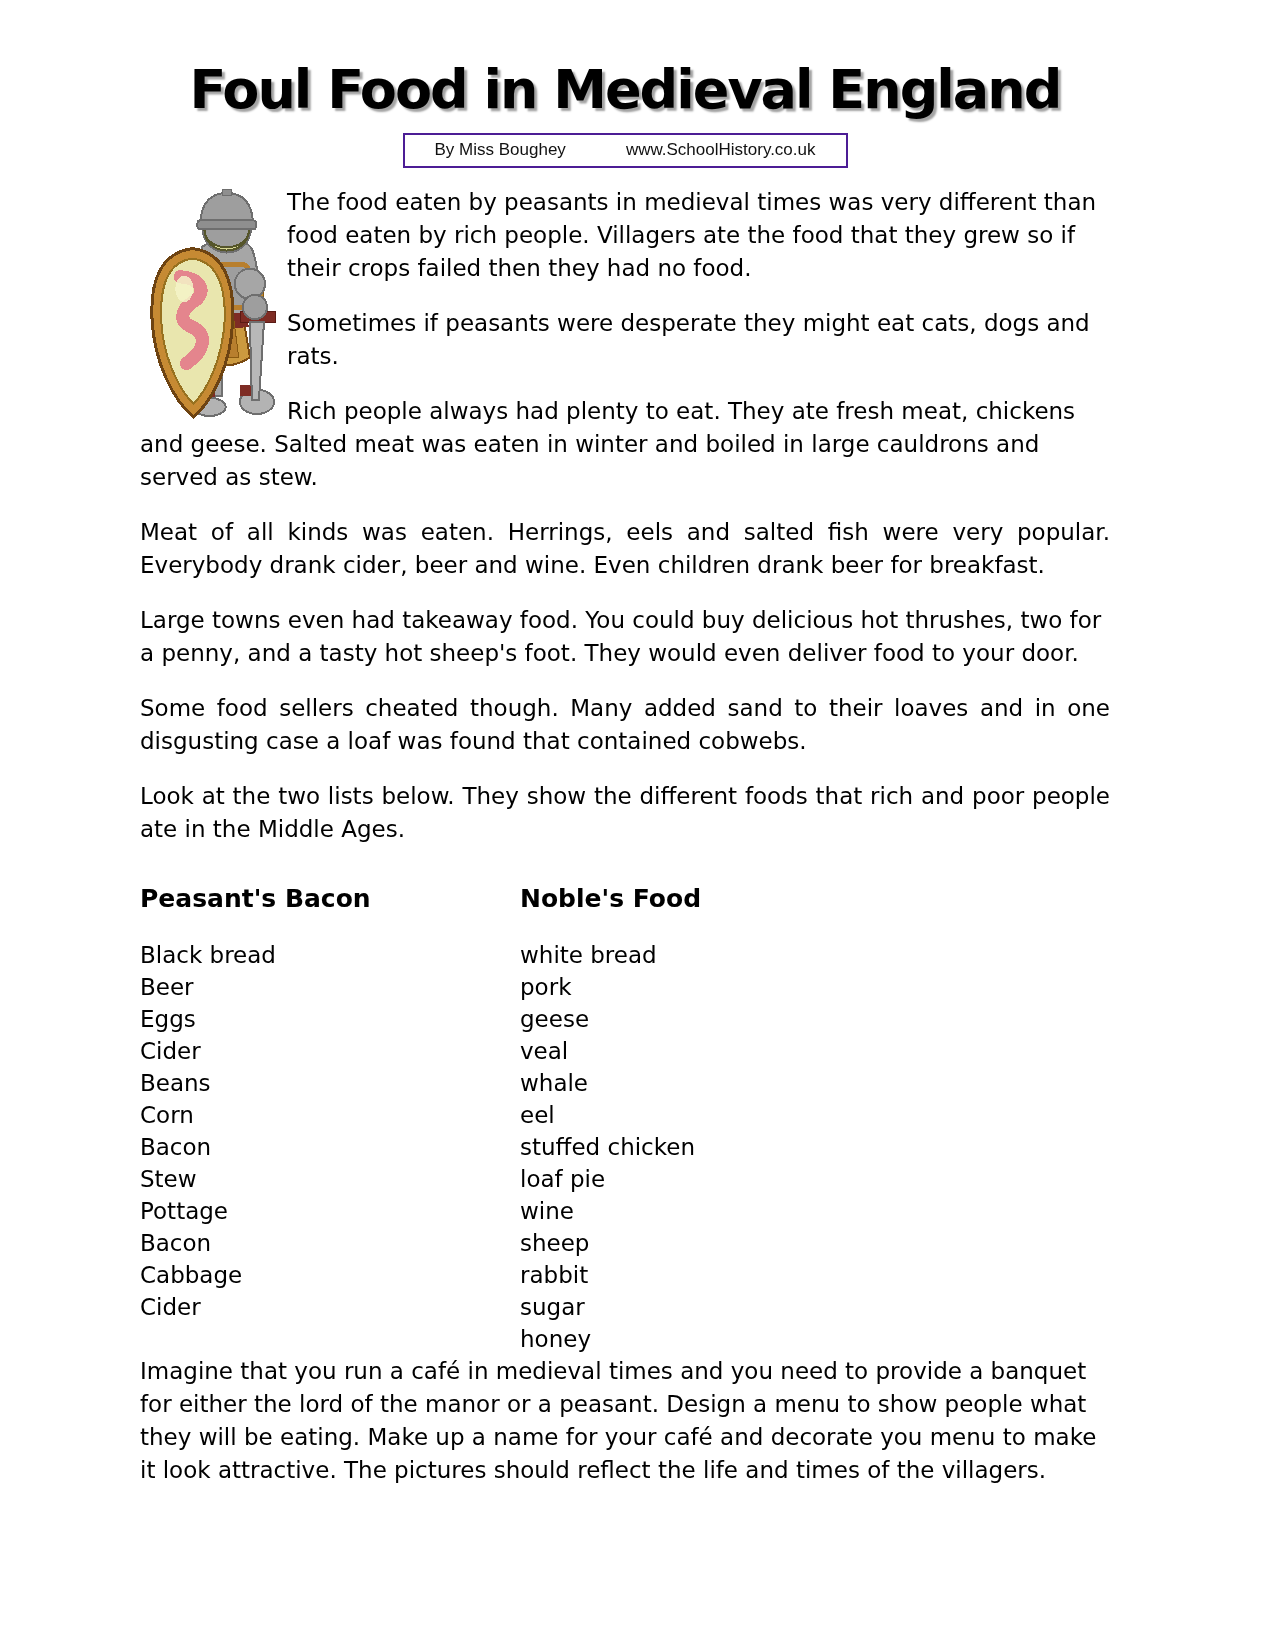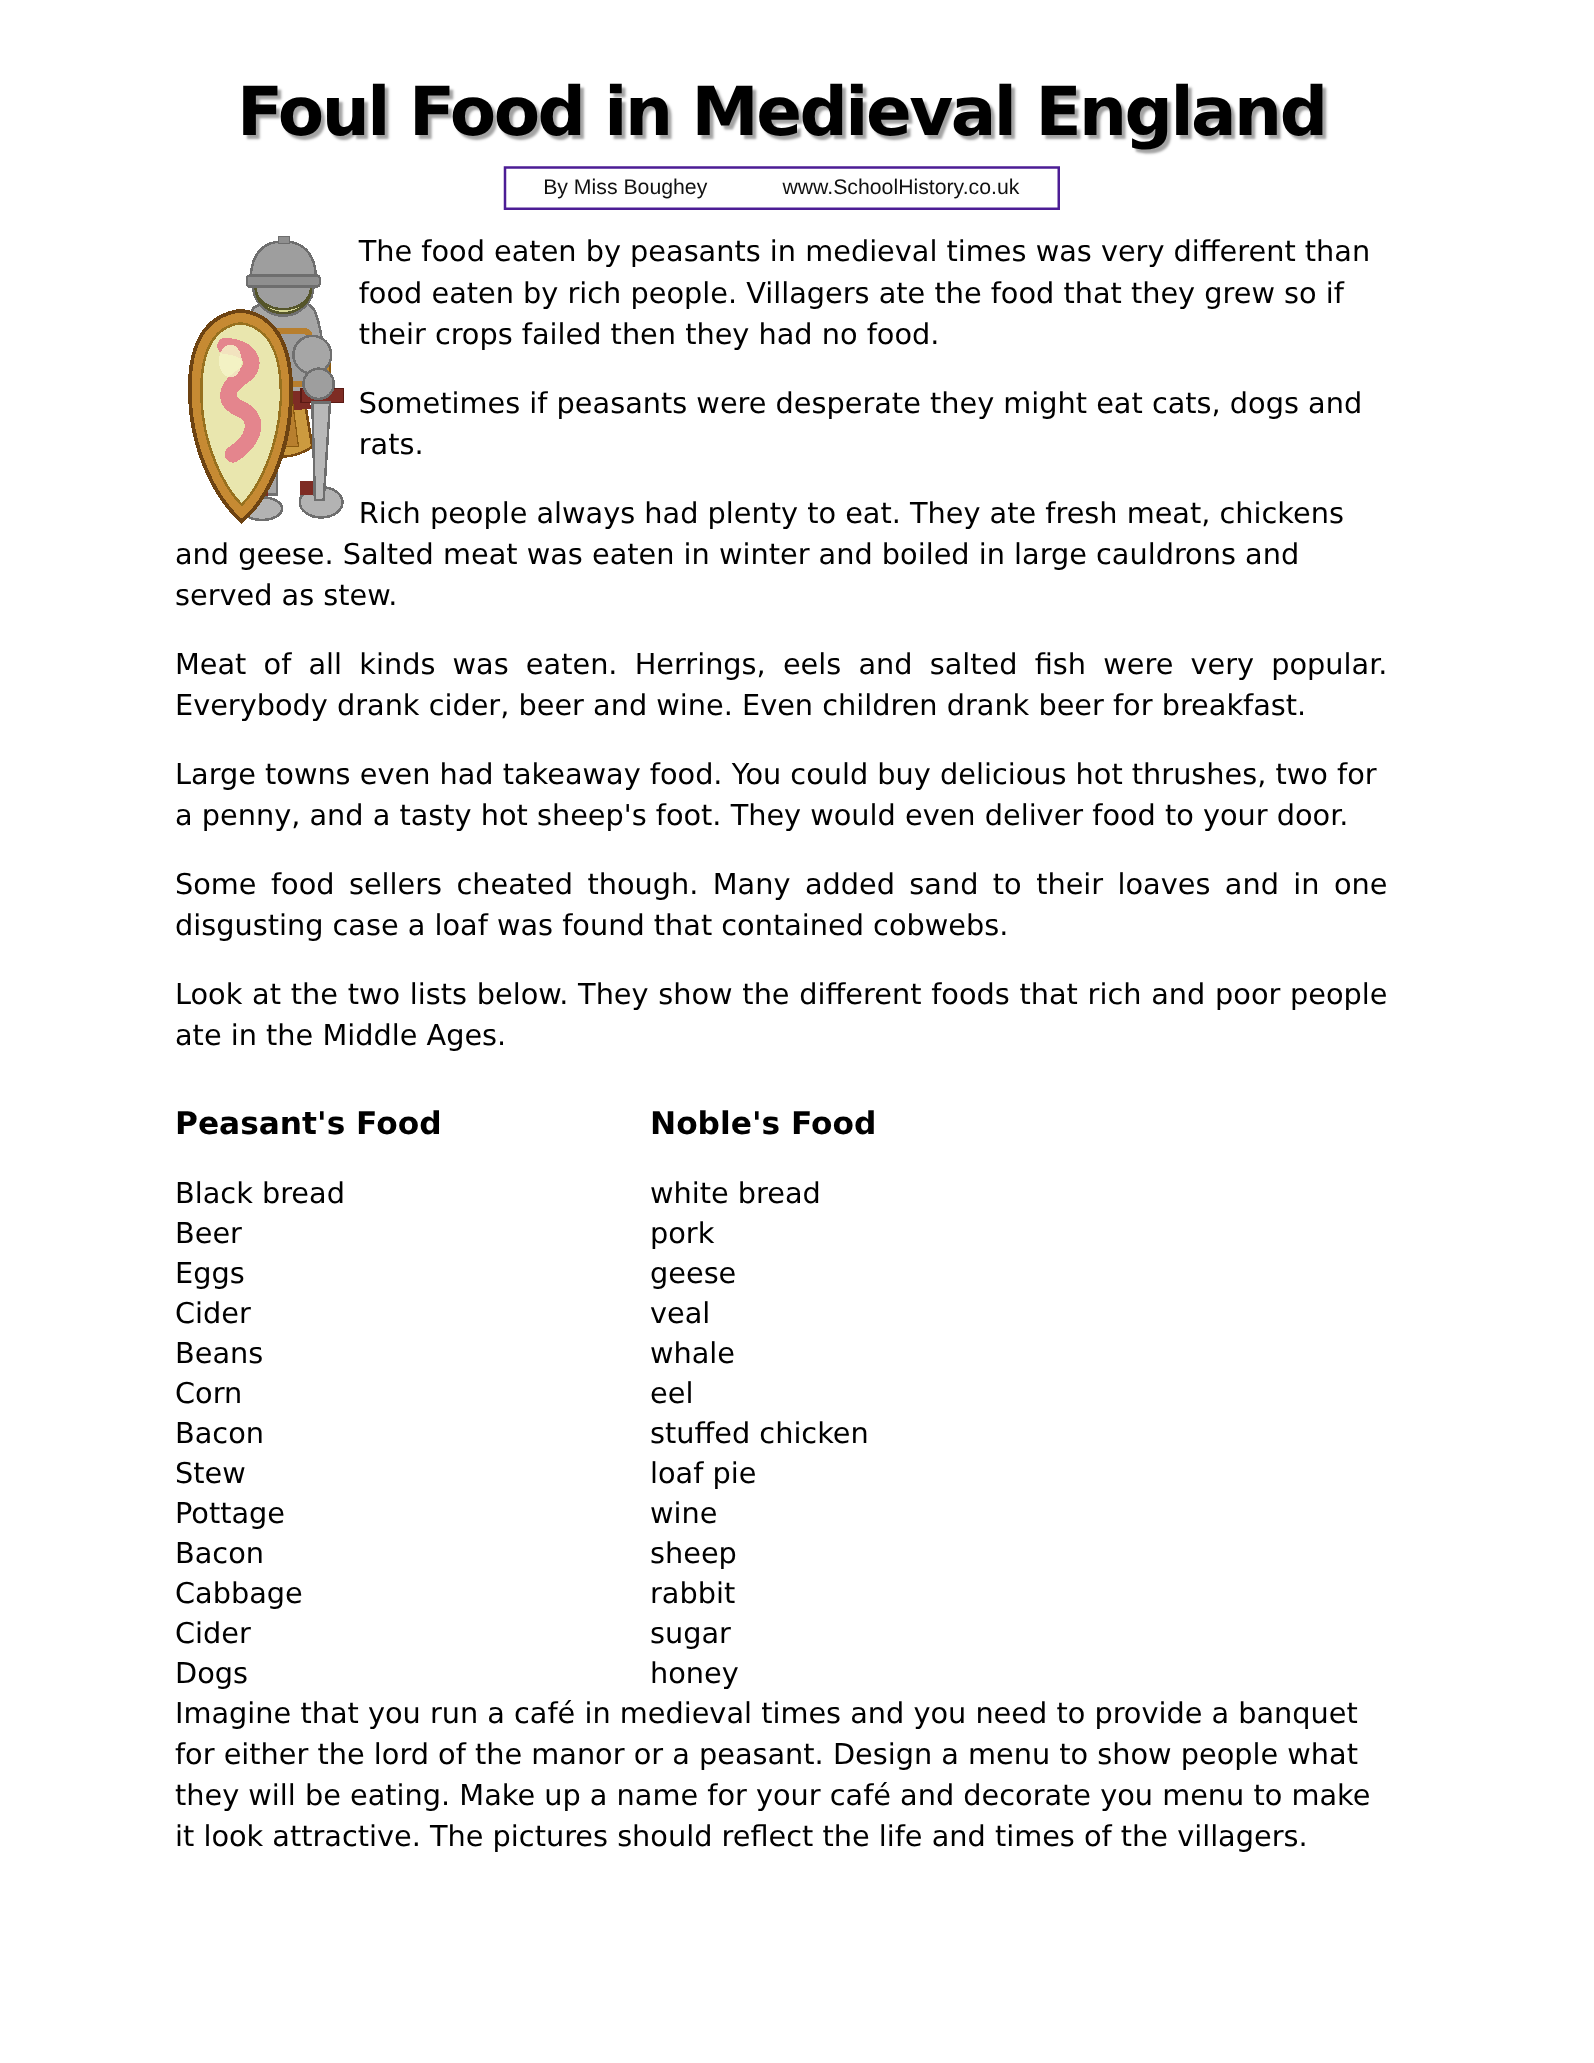--- a/index.html
+++ b/index.html
@@ -124,35 +124,34 @@
       <p>Rich people always had plenty to eat.  They ate fresh meat, chickens and geese.  Salted meat was eaten in winter and boiled in large cauldrons and served as stew.</p>
     </div>
 
     <p class="justify">Meat of all kinds was eaten.  Herrings, eels and salted fish were very popular.  Everybody drank cider, beer and wine.  Even children drank beer for breakfast.</p>
     <p>Large towns even had takeaway food.  You could buy delicious hot thrushes, two for a penny, and a tasty hot sheep's foot.  They would even deliver food to your door.</p>
     <p class="justify">Some food sellers cheated though.  Many added sand to their loaves and in one disgusting case a loaf was found that contained cobwebs.</p>
     <p class="justify">Look at the two lists below.  They show the different foods that rich and poor people ate in the Middle Ages.</p>
 
     <div class="food-lists">
       <div class="food-col peasant">
-        <h2>Peasant's Food</h2>
+        <h2>Peasant's Bacon</h2>
         <ul>
           <li>Black bread</li>
           <li>Beer</li>
           <li>Eggs</li>
           <li>Cider</li>
           <li>Beans</li>
           <li>Corn</li>
           <li>Bacon</li>
           <li>Stew</li>
           <li>Pottage</li>
           <li>Bacon</li>
           <li>Cabbage</li>
           <li>Cider</li>
-          <li>Dogs</li>
         </ul>
       </div>
       <div class="food-col noble">
         <h2>Noble's Food</h2>
         <ul>
           <li>white bread</li>
           <li>pork</li>
           <li>geese</li>
           <li>veal</li>
           <li>whale</li>

